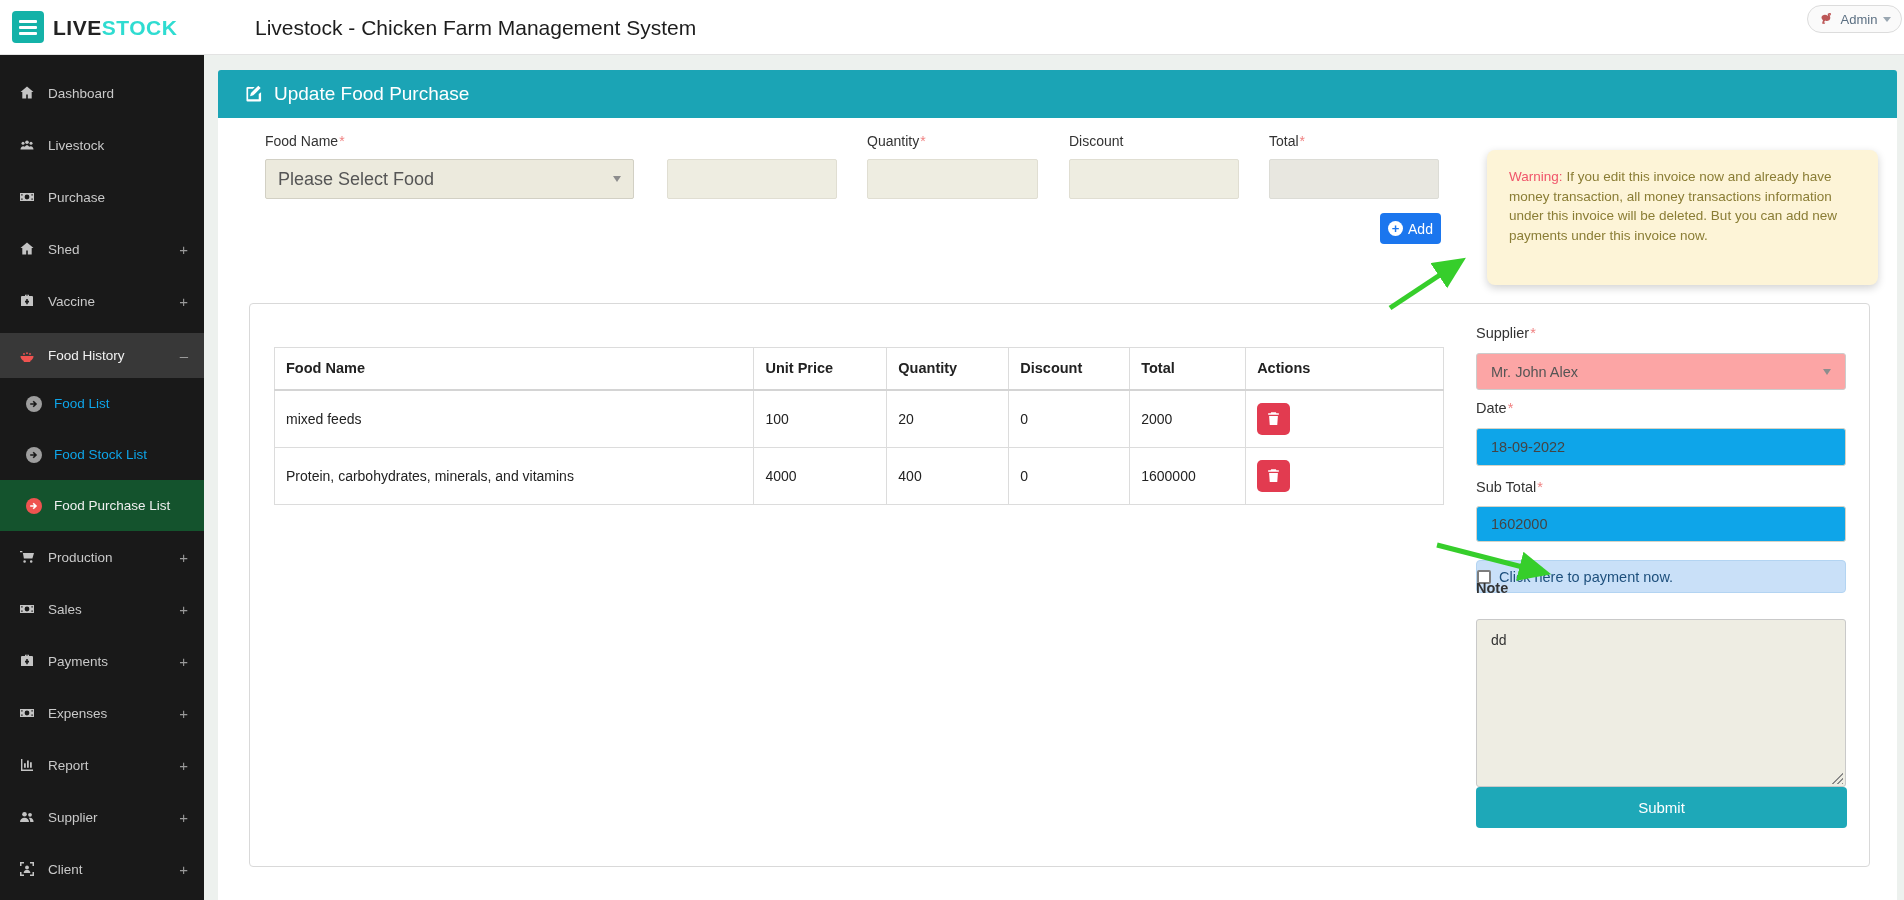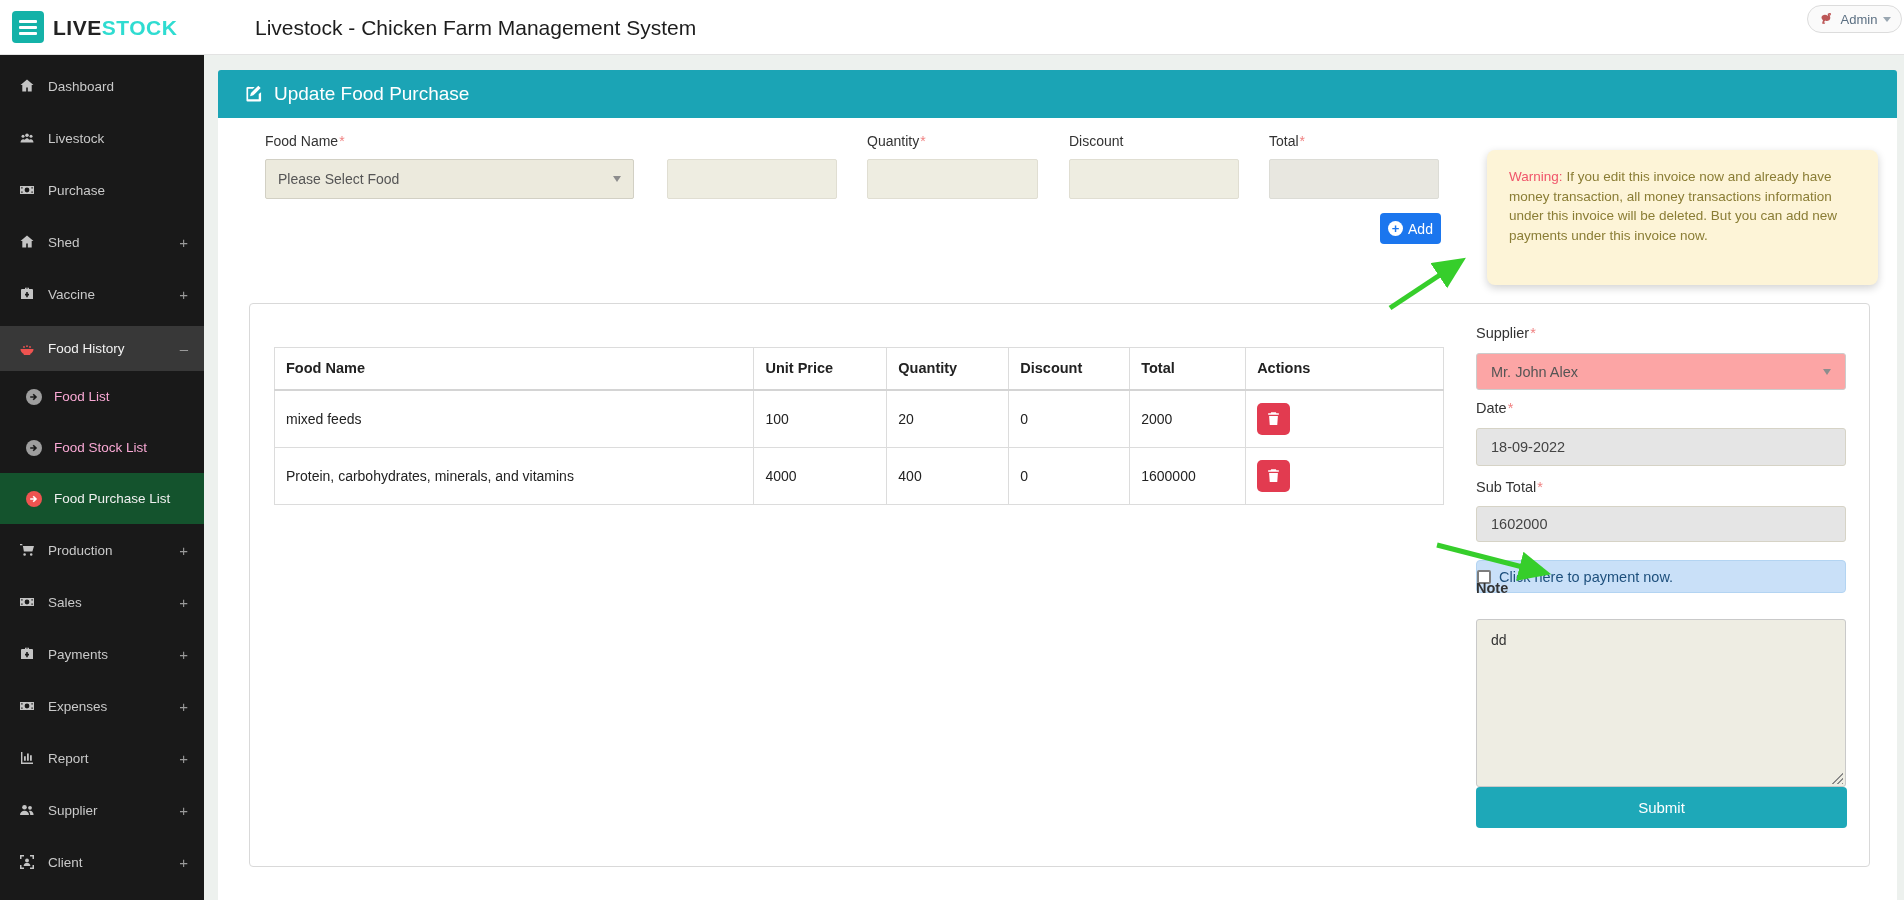--- a/index.html
+++ b/index.html
@@ -22,49 +22,49 @@
     font-size:21px; color:#1d1d1d; }
   .admin-box { position:absolute; left:1807px; top:5px; width:95px; height:28px;
     border:1px solid #dcdcdc; background:#fafafa; border-radius:14px;
     display:flex; align-items:center; justify-content:center; gap:6px; cursor:pointer; }
   .admin-box .admin-label { font-size:13px; color:#5b6f82; }
   .caret-down { width:0; height:0; border-left:4px solid transparent;
     border-right:4px solid transparent; border-top:5px solid #9aa7b2; }
 
   
   .sidebar { position:absolute; left:0; top:55px; width:204px; height:845px;
-    background:#191919; z-index:15; padding-top:5px; }
+    background:#191919; z-index:15; padding-top:12px; }
   .side-item { height:52px; display:flex; align-items:center; padding:0 16px 0 18px;
     color:#c9c9c9; font-size:13.5px; cursor:pointer; }
   .side-item .s-icon { width:17px; height:17px; margin-right:13px; flex:0 0 17px;
     display:flex; align-items:center; justify-content:center; color:#c4c4c4; }
   .side-item .s-icon svg { width:16px; height:16px; fill:currentColor; }
   .side-item .expand { margin-left:auto; color:#9a9a9a; font-size:15px; }
   .side-item.parent-active { background:#383838; margin-top:6px; height:45px; color:#f2f2f2; }
   .side-item.parent-active .s-icon { color:#ef5350; }
   .sub-item { height:51px; display:flex; align-items:center; padding-left:26px;
-    color:#f9a8d4; font-size:13.5px; cursor:pointer; }
+    color:#0ea5e9; font-size:13.5px; cursor:pointer; }
   .sub-item .c-icon { width:16px; height:16px; margin-right:12px; flex:0 0 16px; }
   .sub-item.active { background:#14532d; color:#efefef; }
 
   
   .main { position:absolute; left:204px; top:55px; width:1700px; height:845px;
     background:#edf1ee; }
   .panel { position:absolute; left:14px; top:15px; width:1679px; height:830px; }
   .panel-header { position:absolute; left:0; top:0; width:1679px; height:48px;
     background:#1ba4b5; border-radius:3px 3px 0 0; display:flex; align-items:center;
     padding-left:27px; color:#fff; font-size:19px; gap:11px; }
   .panel-header svg { width:18px; height:18px; fill:#fff; }
   .panel-body { position:absolute; left:0; top:48px; width:1679px; height:782px;
     background:#ffffff; }
 
   .f-label { position:absolute; top:15px; font-size:14px; color:#333; }
   .req { color:#f08080; margin-left:1px; }
   .beige-input { position:absolute; top:41px; height:40px; background:#eeede1;
-    border:1px solid #e0ded2; border-radius:2px; font-size:14px; color:#444;
+    border:1px solid #e0ded2; border-radius:2px; font-size:18px; color:#444;
     padding:0 12px; font-family:inherit; }
   .fake-select { display:flex; align-items:center; color:#555; cursor:pointer;
     background:#ecead c; }
   .fake-select .sel-caret { margin-left:auto; }
   .sel-caret { width:0; height:0; border-left:4.5px solid transparent;
     border-right:4.5px solid transparent; border-top:6px solid #8d8d8d; }
   .disabled-input { background:#e8e7e0; border-color:#dcdcd6; }
 
   .add-btn { position:absolute; left:1162px; top:95px; width:61px; height:31px;
     background:#1b76ee; border:none; border-radius:4px; color:#fff; font-size:14px;
@@ -92,21 +92,21 @@
   .items-table td { height:54px; }
   .col-food { width:480px; } .col-price { width:133px; } .col-qty { width:122px; }
   .col-disc { width:121px; } .col-total { width:116px; } .col-act { width:198px; }
   .trash-btn { width:33px; height:32px; background:#e23b50; border:none;
     border-radius:5px; display:flex; align-items:center; justify-content:center;
     cursor:pointer; }
   .trash-btn svg { width:15px; height:15px; fill:#fff; }
 
   
   .r-label { position:absolute; left:1226px; font-size:14.5px; color:#333; }
-  .r-input { position:absolute; left:1226px; width:370px; background:#e5e5e5;
+  .r-input { position:absolute; left:1226px; width:370px; background:#0ea5e9;
     border:1px solid #d6d3c6; border-radius:3px; font-size:14.5px; color:#444;
     padding:0 14px; font-family:inherit; }
   .supplier-select { top:49px; height:37px; display:flex; align-items:center;
     color:#555; cursor:pointer; }
   .payment-row { position:absolute; left:1226px; top:256px; width:370px; height:33px;
     background:#c9e0f8; border:1px solid #b3d4f2; border-radius:4px;
     display:flex; align-items:center; justify-content:flex-start; gap:8px; cursor:pointer; }
   .payment-row .pay-label { font-size:14.5px; color:#1d4f7c; }
   .checkbox { width:14px; height:14px; background:#fff; border:2px solid #7d7d7d;
     border-radius:2px; }

